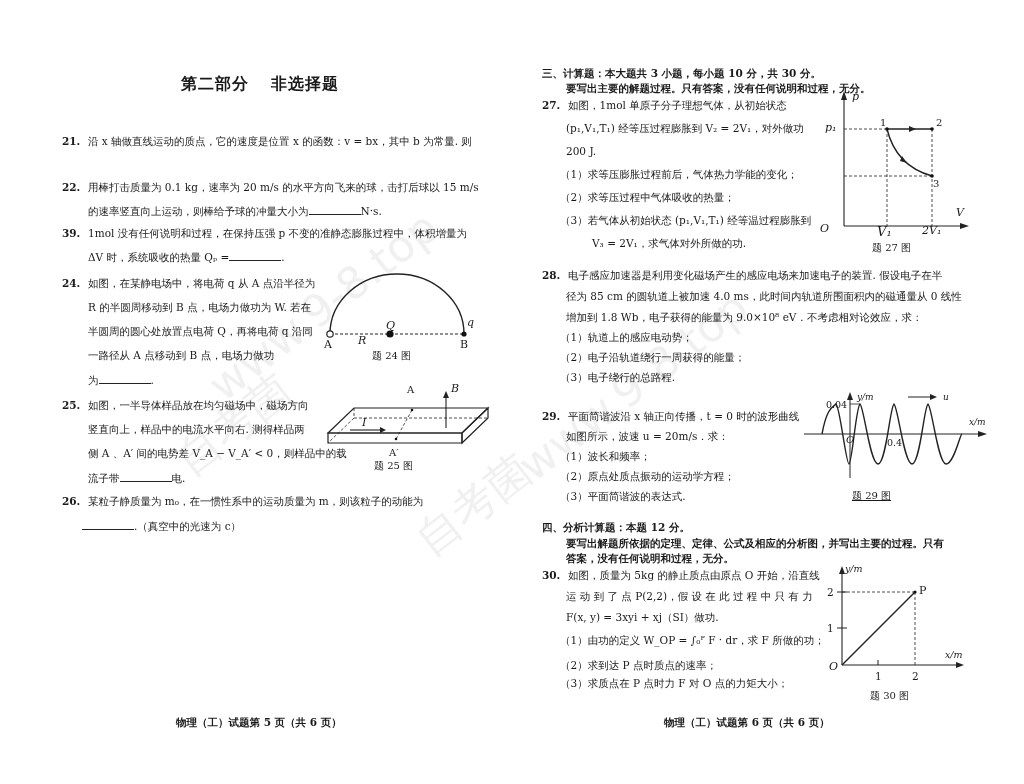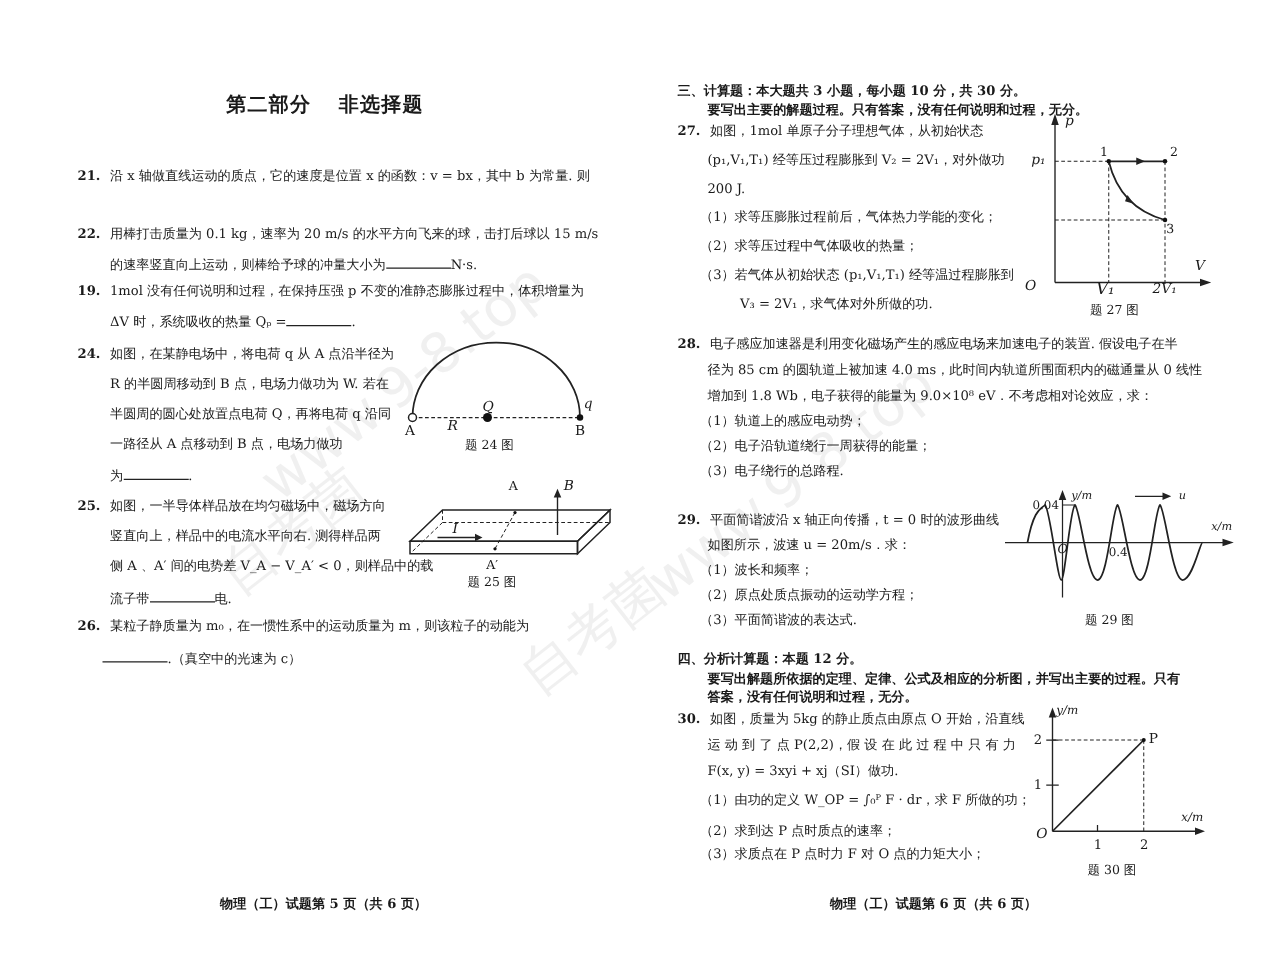--- a/index.html
+++ b/index.html
@@ -54,21 +54,21 @@
   </div>
 
   <div class="line" style="left:62px;top:180px;">
     <span class="num">22.</span><span>用棒打击质量为 0.1 kg，速率为 20 m/s 的水平方向飞来的球，击打后球以 15 m/s</span>
   </div>
   <div class="line" style="left:88px;top:203px;">
     <span>的速率竖直向上运动，则棒给予球的冲量大小为</span><span class="blank" style="width:52px"></span><span>N·s.</span>
   </div>
 
   <div class="line" style="left:62px;top:226px;">
-    <span class="num">19.</span><span>1mol 没有任何说明和过程，在保持压强 p 不变的准静态膨胀过程中，体积增量为</span>
+    <span class="num">39.</span><span>1mol 没有任何说明和过程，在保持压强 p 不变的准静态膨胀过程中，体积增量为</span>
   </div>
   <div class="line" style="left:88px;top:249px;">
     <span>ΔV 时，系统吸收的热量 Qₚ =</span><span class="blank" style="width:52px"></span><span>.</span>
   </div>
 
   <div class="line" style="left:62px;top:276px;">
     <span class="num">24.</span><span>如图，在某静电场中，将电荷 q 从 A 点沿半径为</span>
   </div>
   <div class="line" style="left:88px;top:300px;">R 的半圆周移动到 B 点，电场力做功为 W. 若在</div>
   <div class="line" style="left:88px;top:324px;">半圆周的圆心处放置点电荷 Q，再将电荷 q 沿同</div>
@@ -211,21 +211,21 @@
     <line x1="56" y1="12" x2="66" y2="12" stroke="#222" stroke-width="0.8"></line>
     <line x1="114" y1="5" x2="140" y2="5" stroke="#222" stroke-width="1"></line>
     <polygon points="136,2 143,5 136,8" fill="#222"></polygon>
   </svg>
   <span class="caption it" style="left:337px;top:392px;font-size:9px;">y/m</span>
   <span class="caption" style="left:306px;top:399px;font-size:9.5px;">0.04</span>
   <span class="caption it" style="left:423px;top:392px;font-size:9px;">u</span>
   <span class="caption it" style="left:449px;top:417px;font-size:9px;">x/m</span>
   <span class="caption it" style="left:326px;top:434px;font-size:10px;">O</span>
   <span class="caption" style="left:367px;top:437px;font-size:9.5px;">0.4</span>
-  <span class="caption" style="left:348px;top:489px;">题 29 图</span>
+  <span class="caption" style="left:332px;top:489px;text-decoration:underline;">题 29 图</span>
 
   <div class="line sec" style="left:22px;top:520px;">四、分析计算题：本题 12 分。</div>
   <div class="line sec" style="left:46px;top:536px;">要写出解题所依据的定理、定律、公式及相应的分析图，并写出主要的过程。只有</div>
   <div class="line sec" style="left:46px;top:551px;">答案，没有任何说明和过程，无分。</div>
 
   <div class="line" style="left:22px;top:568px;">
     <span class="num">30.</span><span>如图，质量为 5kg 的静止质点由原点 O 开始，沿直线</span>
   </div>
   <div class="line" style="left:46px;top:589px;">运 动 到 了 点 P(2,2)，假 设 在 此 过 程 中 只 有 力</div>
   <div class="line" style="left:46px;top:610px;">F(x, y) = 3xyi + xj（SI）做功.</div>

